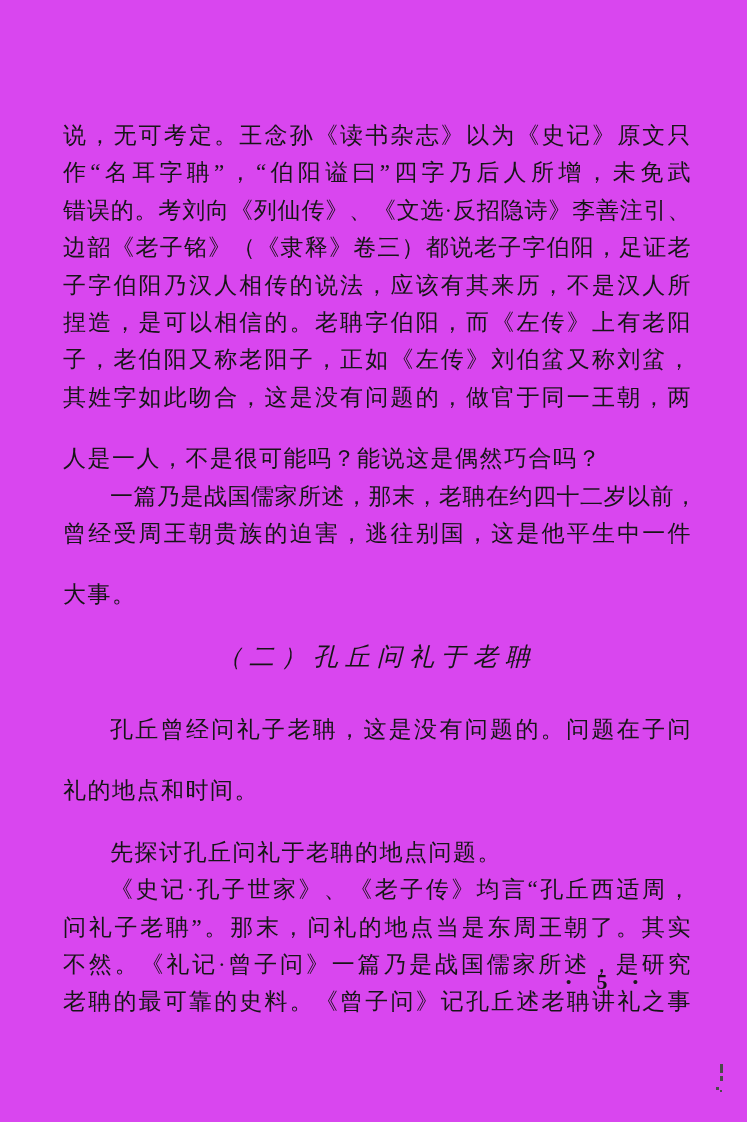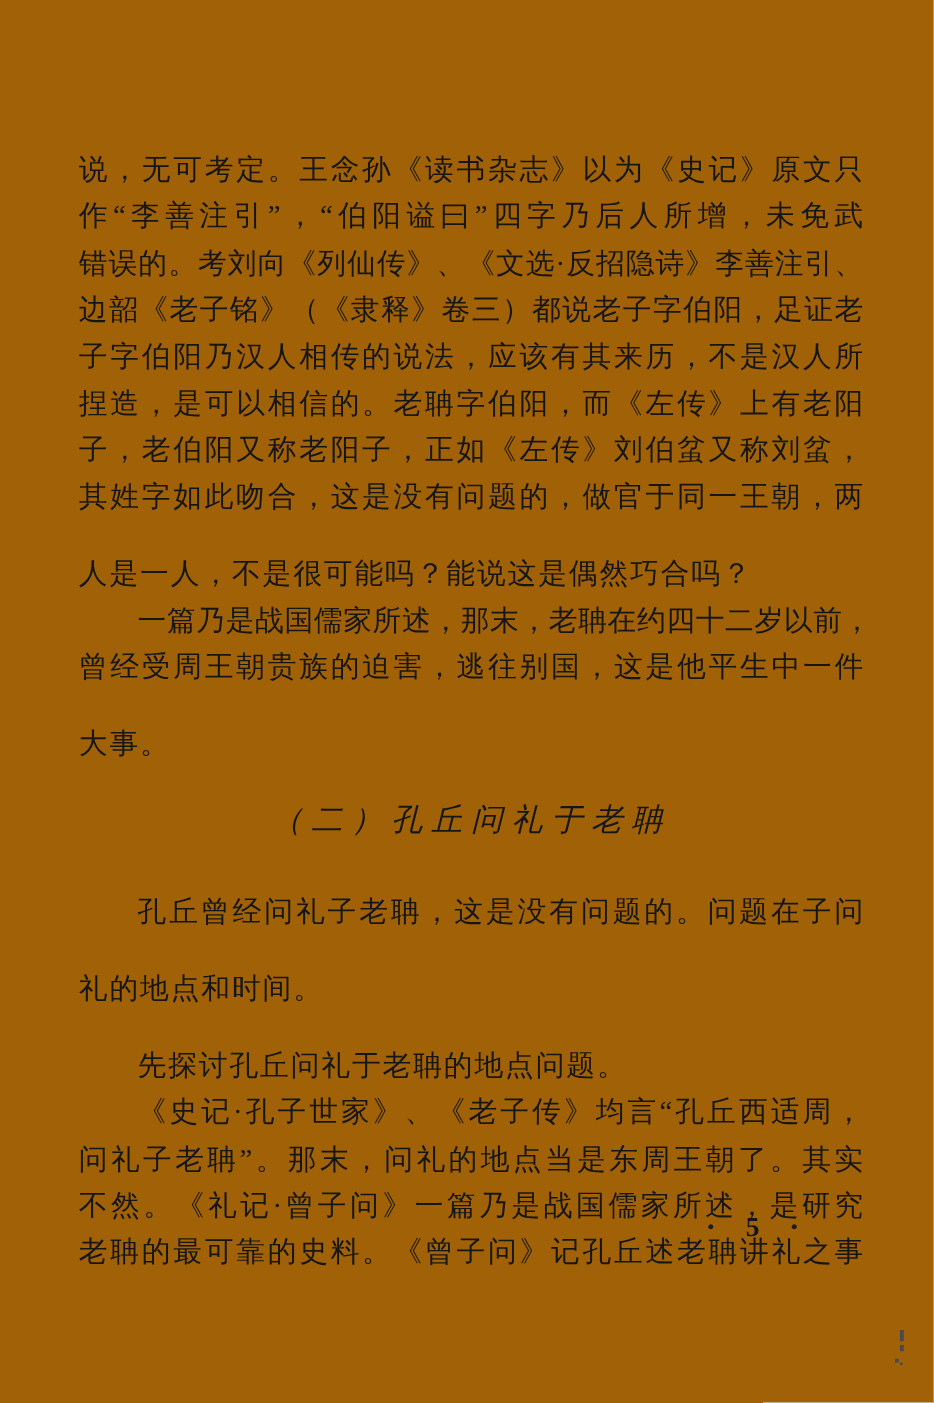--- a/index.html
+++ b/index.html
@@ -4,21 +4,21 @@
 <style>
   html, body {
     margin: 0;
     padding: 0;
     background: #e8e8e8;
   }
   .page {
     position: relative;
     width: 747px;
     height: 1122px;
-    background: #a16207;
+    background: #d946ef;
     overflow: hidden;
     font-family: "Liberation Serif", "DejaVu Serif", serif;
     color: #161616;
   }
   .text-block {
     position: absolute;
     left: 63px;
     top: 117px;
     width: 628px;
   }
@@ -91,21 +91,21 @@
 </style>
 </head>
 <body>
 
 <div class="page">
 
   <div class="text-block">
 
     <div class="para">
       <div class="line">说，无可考定。王念孙《读书杂志》以为《史记》原文只</div>
-      <div class="line">作“李善注引”，“伯阳谥曰”四字乃后人所增，未免武</div>
+      <div class="line">作“名耳字聃”，“伯阳谥曰”四字乃后人所增，未免武</div>
       <div class="line">错误的。考刘向《列仙传》、《文选·反招隐诗》李善注引、</div>
       <div class="line">边韶《老子铭》（《隶释》卷三）都说老子字伯阳，足证老</div>
       <div class="line">子字伯阳乃汉人相传的说法，应该有其来历，不是汉人所</div>
       <div class="line">捏造，是可以相信的。老聃字伯阳，而《左传》上有老阳</div>
       <div class="line">子，老伯阳又称老阳子，正如《左传》刘伯蚠又称刘蚠，</div>
       <div class="line">其姓字如此吻合，这是没有问题的，做官于同一王朝，两</div>
       <div class="line noj">人是一人，不是很可能吗？能说这是偶然巧合吗？</div>
     </div>
 
     <div class="para">

